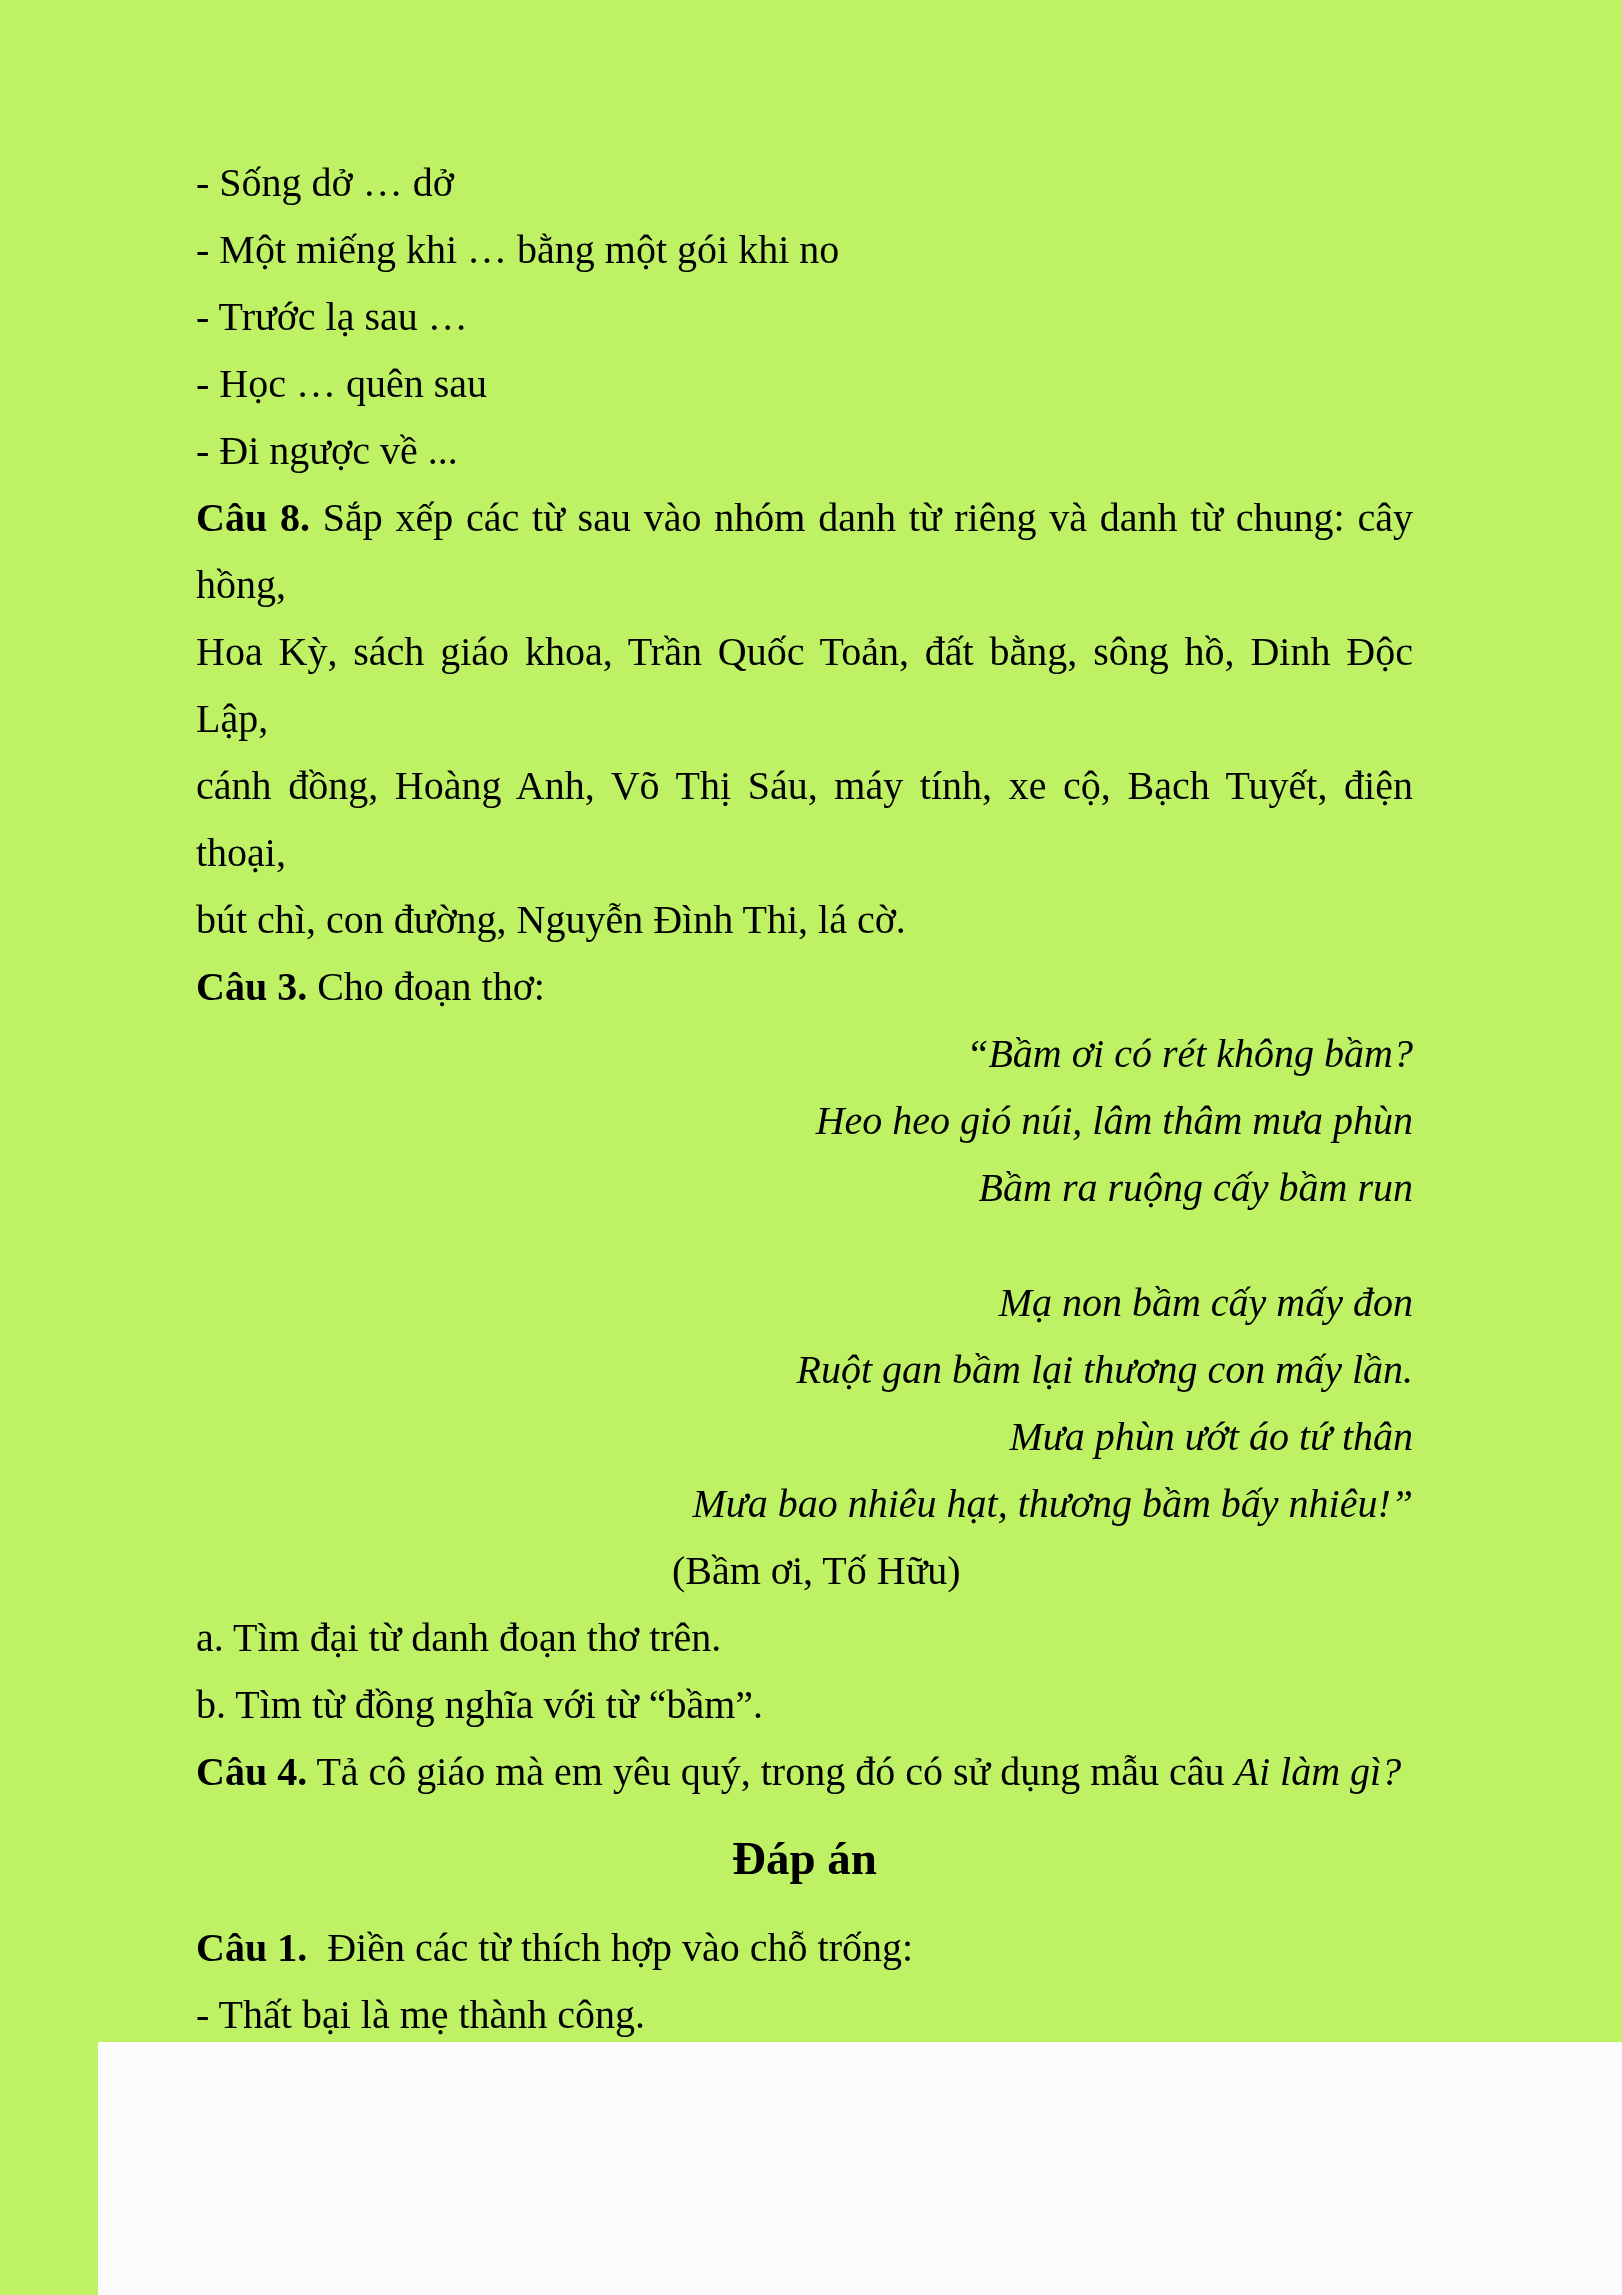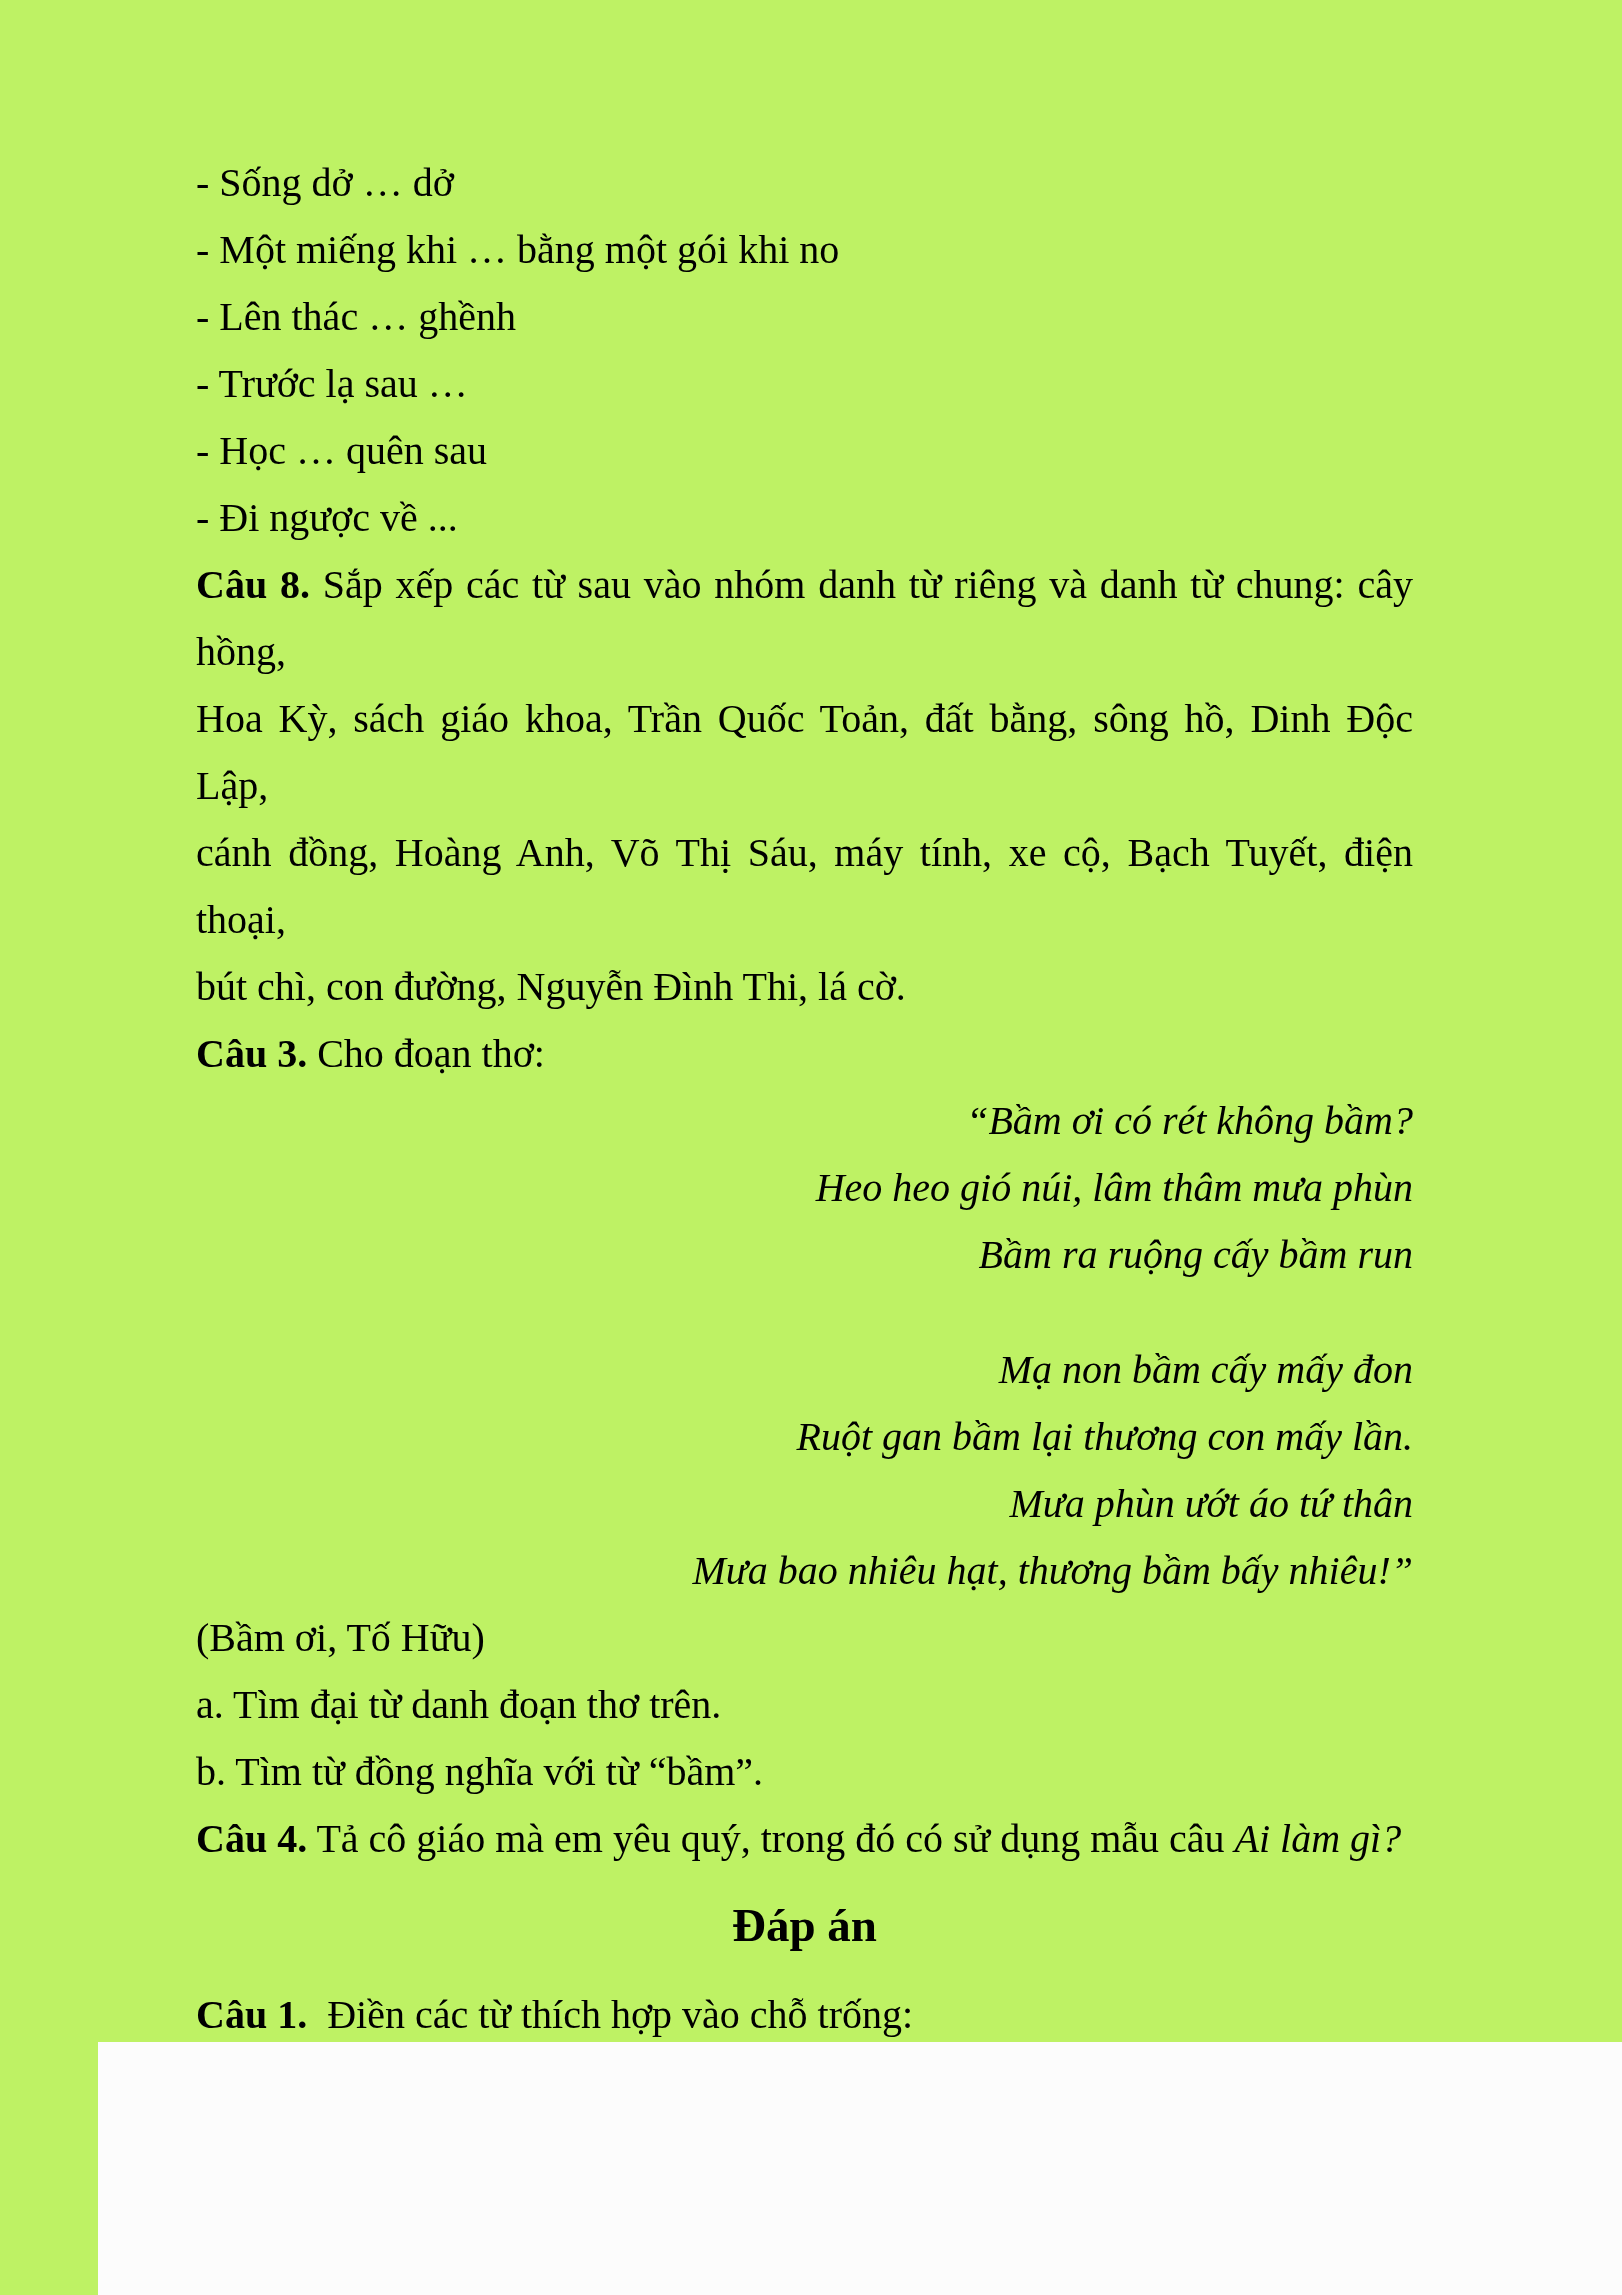--- a/index.html
+++ b/index.html
@@ -18,21 +18,21 @@
     left: 196px;
     top: 149px;
     width: 1217px;
   }
   .line { line-height: 67px; }
   .just { text-align: justify; text-align-last: justify; }
   .b { font-weight: bold; }
   .i { font-style: italic; }
   .poem-line { line-height: 67px; text-align: right; font-style: italic; font-family: Liberation Serif, serif; }
   .stanza2 { margin-top: 48px; }
-  .attribution { line-height: 67px; text-align: left; margin-right: -23.6px; }
+  .attribution { line-height: 67px; text-align: center; margin-right: -23.6px; }
   .heading {
     line-height: 67px;
     margin-top: 19.6px;
     text-align: center;
     font-weight: bold;
     font-size: 47px;
   }
   .answer-first { margin-top: 22px; }
   .footer-band {
     position: absolute;
@@ -44,21 +44,20 @@
   }
 </style>
 </head>
 <body>
 
 <div class="page">
   <div class="content">
 
     <div class="line">- Sống dở … dở</div>
     <div class="line">- Một miếng khi … bằng một gói khi no</div>
-    <div class="line">- Lên thác … ghềnh</div>
     <div class="line">- Trước lạ sau …</div>
     <div class="line">- Học … quên sau</div>
     <div class="line">- Đi ngược về ...</div>
 
     <div class="line just"><span class="b">Câu 8.</span><span> Sắp xếp các từ sau vào nhóm danh từ riêng và danh từ chung: cây hồng,</span></div>
     <div class="line just">Hoa Kỳ, sách giáo khoa, Trần Quốc Toản, đất bằng, sông hồ, Dinh Độc Lập,</div>
     <div class="line just">cánh đồng, Hoàng Anh, Võ Thị Sáu, máy tính, xe cộ, Bạch Tuyết, điện thoại,</div>
     <div class="line">bút chì, con đường, Nguyễn Đình Thi, lá cờ.</div>
 
     <div class="line"><span class="b">Câu 3.</span><span> Cho đoạn thơ:</span></div>

